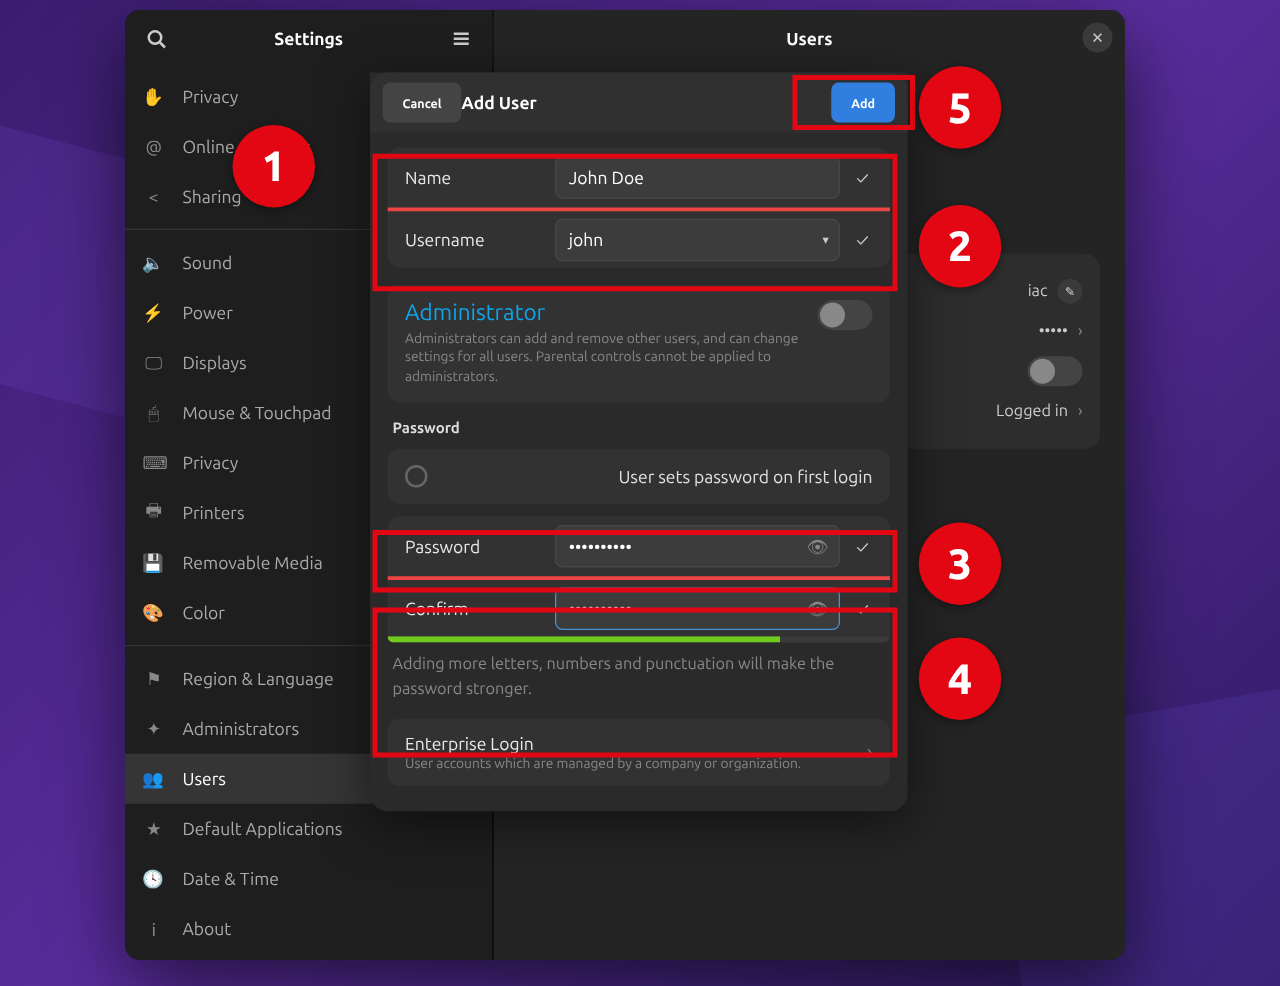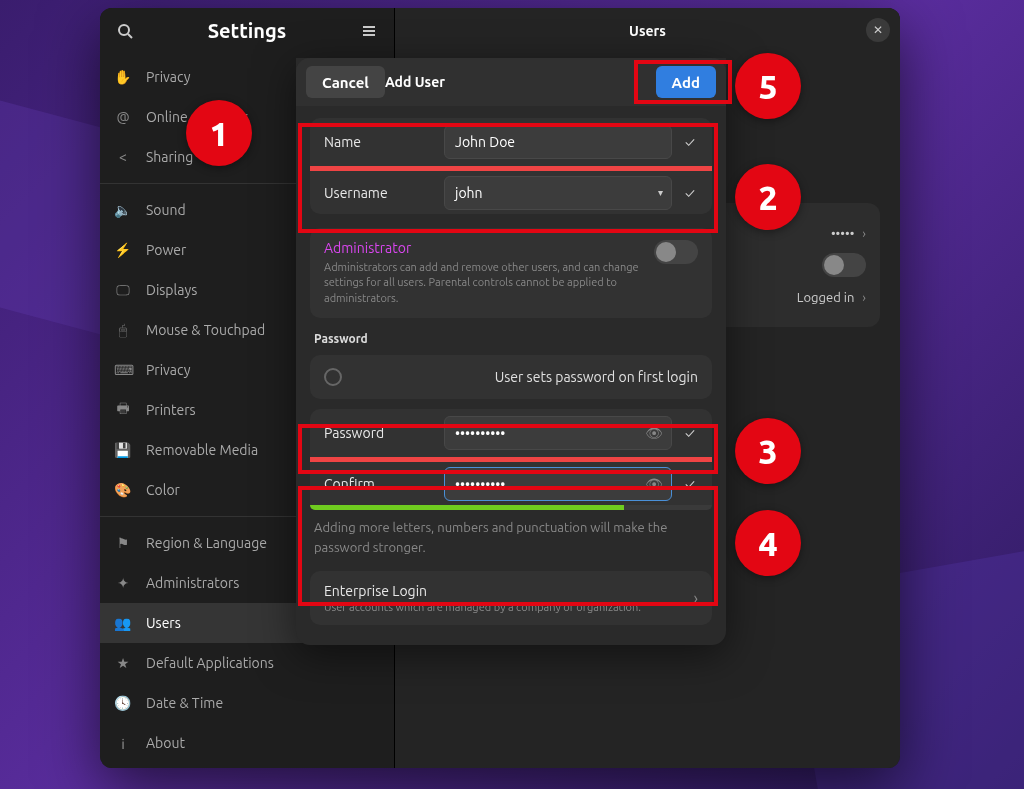--- a/index.html
+++ b/index.html
@@ -45,21 +45,21 @@
   }
   .hdr-btn {
     width: 30px; height: 30px;
     display:flex; align-items:center; justify-content:center;
     color:#ccc; border-radius:6px;
   }
   .sidebar-title {
     flex: 1;
     text-align: center;
     font-weight: 600;
-    font-size: 20px;
+    font-size: 14px;
     color: #fff;
   }
   .sidebar-list {
     flex: 1;
     overflow-y: auto;
     padding: 4px 0;
   }
   .sidebar-item {
     display: flex;
     align-items: center;
@@ -166,21 +166,21 @@
     background: #303030;
     border-radius: 14px 14px 0 0;
     padding: 0 10px;
   }
   .dlg-btn {
     height: 32px;
     padding: 0 16px;
     border-radius: 6px;
     background: #444;
     display:flex; align-items:center;
-    font-size: 15px;
+    font-size: 10px;
     font-weight: 600;
     cursor: pointer;
     color: #fff;
   }
   .dlg-btn.primary {
     background: #307ee0;
   }
   .dlg-title {
     flex: 1;
     text-align: left;
@@ -195,21 +195,21 @@
   .field-group {
     background: #323232;
     border-radius: 10px;
     overflow:hidden;
     margin-bottom: 14px;
   }
   .field-row {
     display:flex; align-items:center;
     height: 48px;
     padding: 0 14px;
-    border-top: 5px solid #ef4444;
+    border-top: 3px solid #ef4444;
     gap: 10px;
   }
   .field-row:first-child { border-top:none; }
   .field-label {
     width: 110px;
     font-size: 14px;
     color: #e8e8e8;
   }
   .text-input {
     flex: 1;
@@ -237,21 +237,21 @@
 
   .admin-box {
     background: #323232;
     border-radius: 10px;
     padding: 12px 14px;
     display:flex;
     gap: 14px;
     margin-bottom: 14px;
   }
   .admin-text { flex: 1; }
-  .admin-title { font-size:14px; color:#d946ef; margin-bottom:4px; }
+  .admin-title { font-size:18px; color:#0ea5e9; margin-bottom:4px; }
   .admin-desc { font-size:11px; color:#888; line-height:1.4; }
 
   .section-label {
     font-size: 12px;
     font-weight: 700;
     color: #ddd;
     margin: 4px 4px 10px 4px;
   }
 
   .radio-group {
@@ -437,20 +437,24 @@
   </div>
 
   <div class="main">
     <div class="main-header">
       <div class="main-title">Users</div>
       <div class="close-btn">✕</div>
     </div>
 
     <div class="user-card">
       <div class="user-card-row">
+        <span>iac</span>
+        <span class="edit-icon">✎</span>
+      </div>
+      <div class="user-card-row">
         <span>•••••</span>
         <span class="chev">›</span>
       </div>
       <div class="user-card-row">
         <div class="toggle"></div>
       </div>
       <div class="user-card-row">
         <span>Logged in</span>
         <span class="chev">›</span>
       </div>

